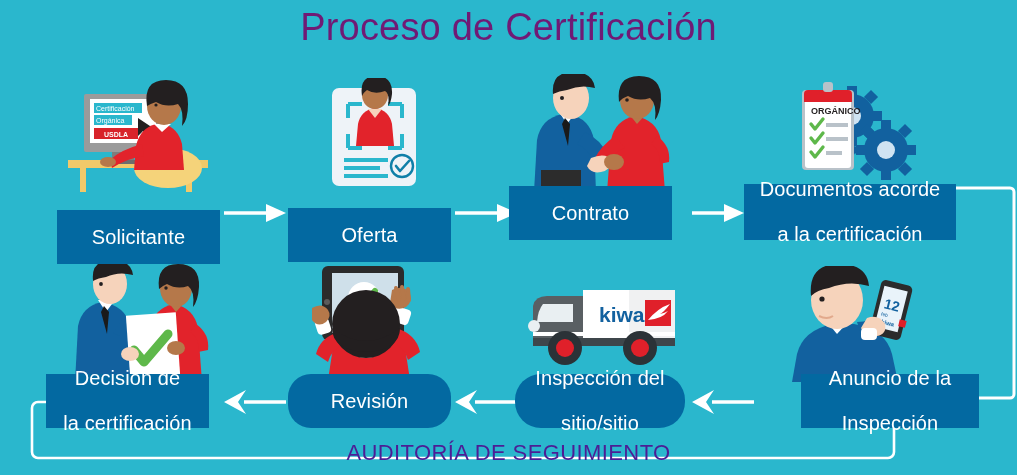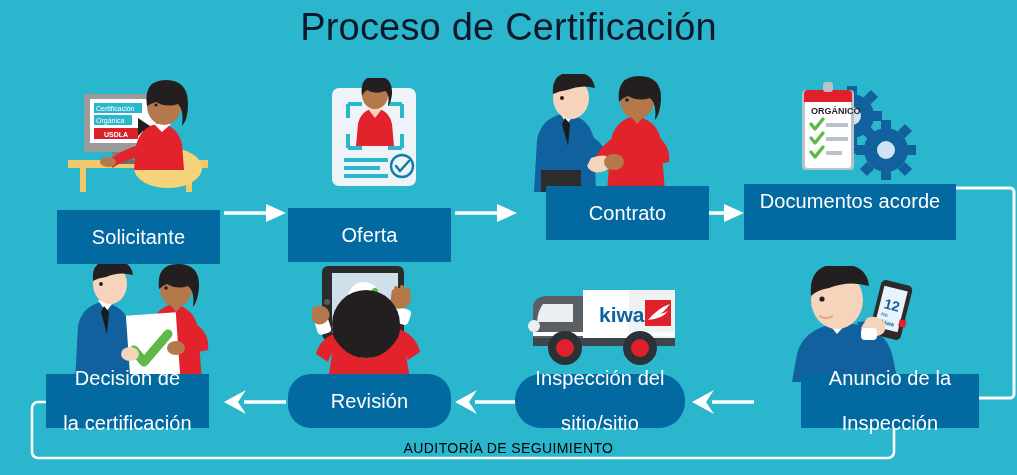--- a/index.html
+++ b/index.html
@@ -6,21 +6,21 @@
   body{
     width:1017px;height:475px;overflow:hidden;
     font-family:"Liberation Sans", sans-serif;
     background:#2ab7cd;
   }
   #stage{position:relative;width:1017px;height:475px;background:#2ab7cd;}
 
   
   .title{
     position:absolute;left:0;top:6px;width:1017px;text-align:center;
-    color:#0f172a;font-size:38px;font-weight:400;letter-spacing:.2px;
+    color:#701a75;font-size:38px;font-weight:400;letter-spacing:.2px;
     font-family:"Liberation Sans", sans-serif;
   }
 
   
   .box{
     position:absolute;background:#0369a1;color:#ffffff;
     display:flex;align-items:center;justify-content:center;text-align:center;
     font-size:20px;line-height:1.12;letter-spacing:.1px;
     font-family:"Liberation Sans", sans-serif;
   }
@@ -30,21 +30,21 @@
   .arrow-h{position:absolute;height:26px;}
   .arrow-h svg{display:block;}
   .loopline{position:absolute;}
   .loopline svg{display:block;}
 
   
   .scene{position:absolute;}
   .scene svg{display:block;}
 
   .audit-label{
-    position:absolute;color:#000000;font-size:14px;letter-spacing:.4px;
+    position:absolute;color:#4c1d95;font-size:22px;letter-spacing:.4px;
     font-family:"Liberation Sans", sans-serif;white-space:nowrap;
   }
 </style>
 </head>
 <body>
 
 <div id="stage">
 
   <div class="title">Proceso de Certificación</div>
 
@@ -359,27 +359,28 @@
   <div class="audit-label" style="left:0;top:440px;width:1017px;text-align:center;">AUDITORÍA DE SEGUIMIENTO</div>
 
   <div class="box" style="left:57px;top:186px;width:163px;height:54px;margin-top:24px;">
     <span>Solicitante</span>
   </div>
 
   <div class="box" style="left:288px;top:186px;width:163px;height:54px;margin-top:22px;">
     <span>Oferta</span>
   </div>
 
-  <div class="box" style="left:546px;top:186px;width:163px;height:54px;">
+  <div class="box" style="left:509px;top:186px;width:163px;height:54px;">
     <span>Contrato</span>
   </div>
 
   <div class="box" style="left:744px;top:184px;width:212px;height:56px;">
     <span>
       <span>Documentos acorde</span><br>
+      <span>a la certificación</span>
     </span>
   </div>
 
   <div class="box" style="left:801px;top:374px;width:178px;height:54px;">
     <span>
       <span>Anuncio de la</span><br>
       <span>Inspección</span>
     </span>
   </div>
 

